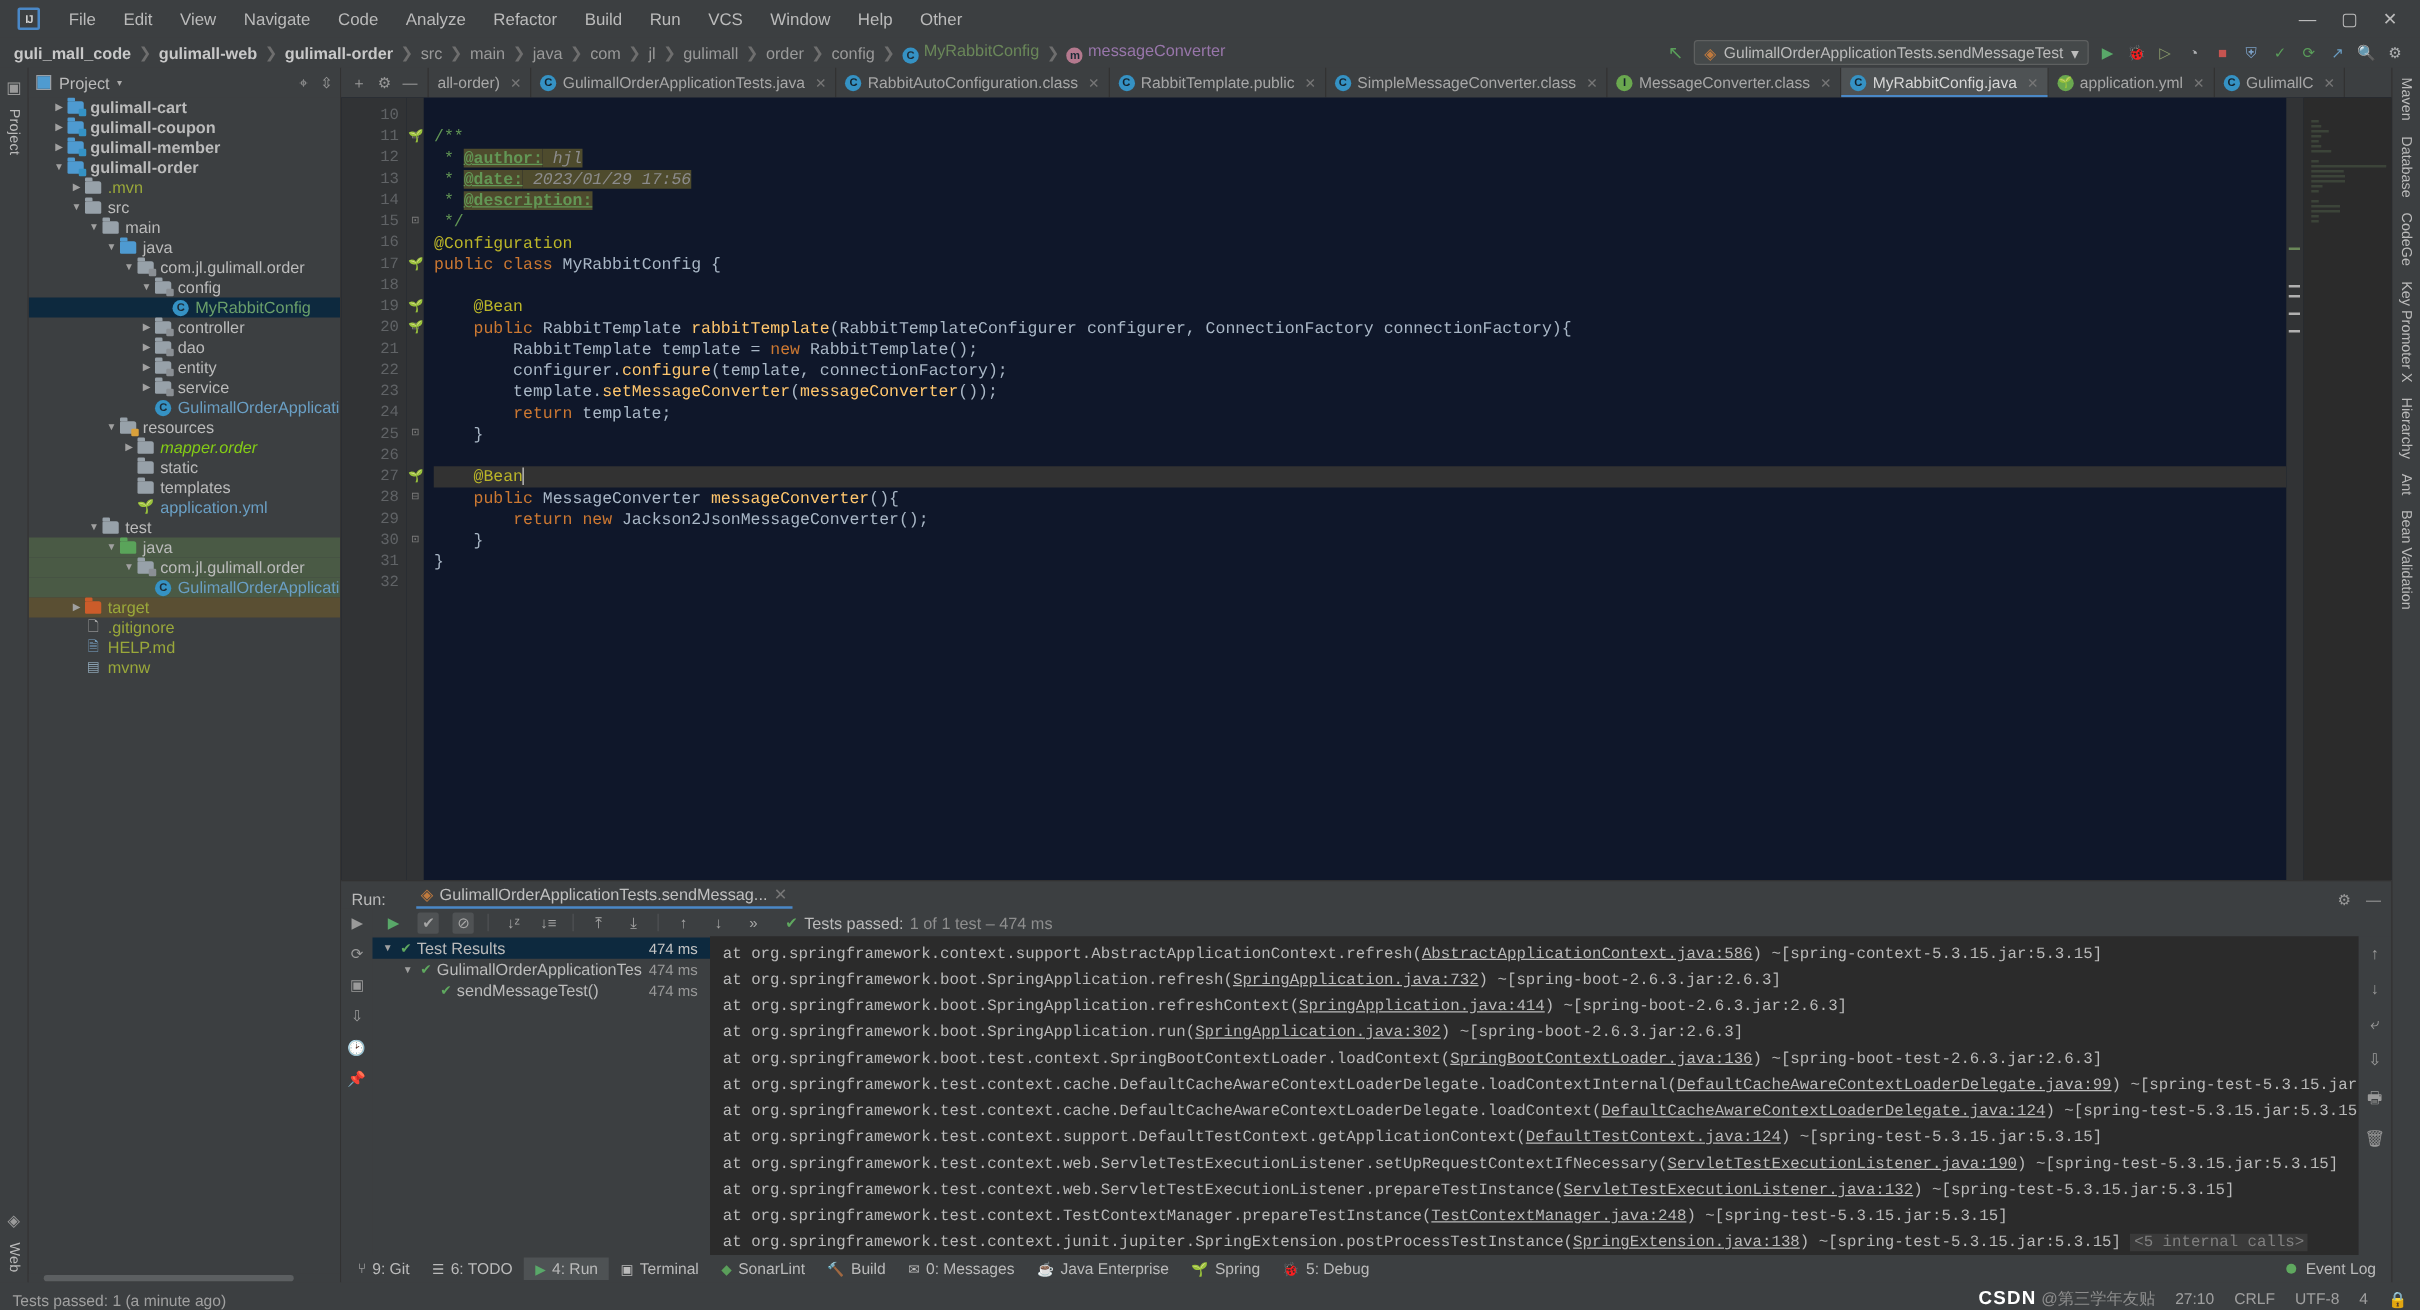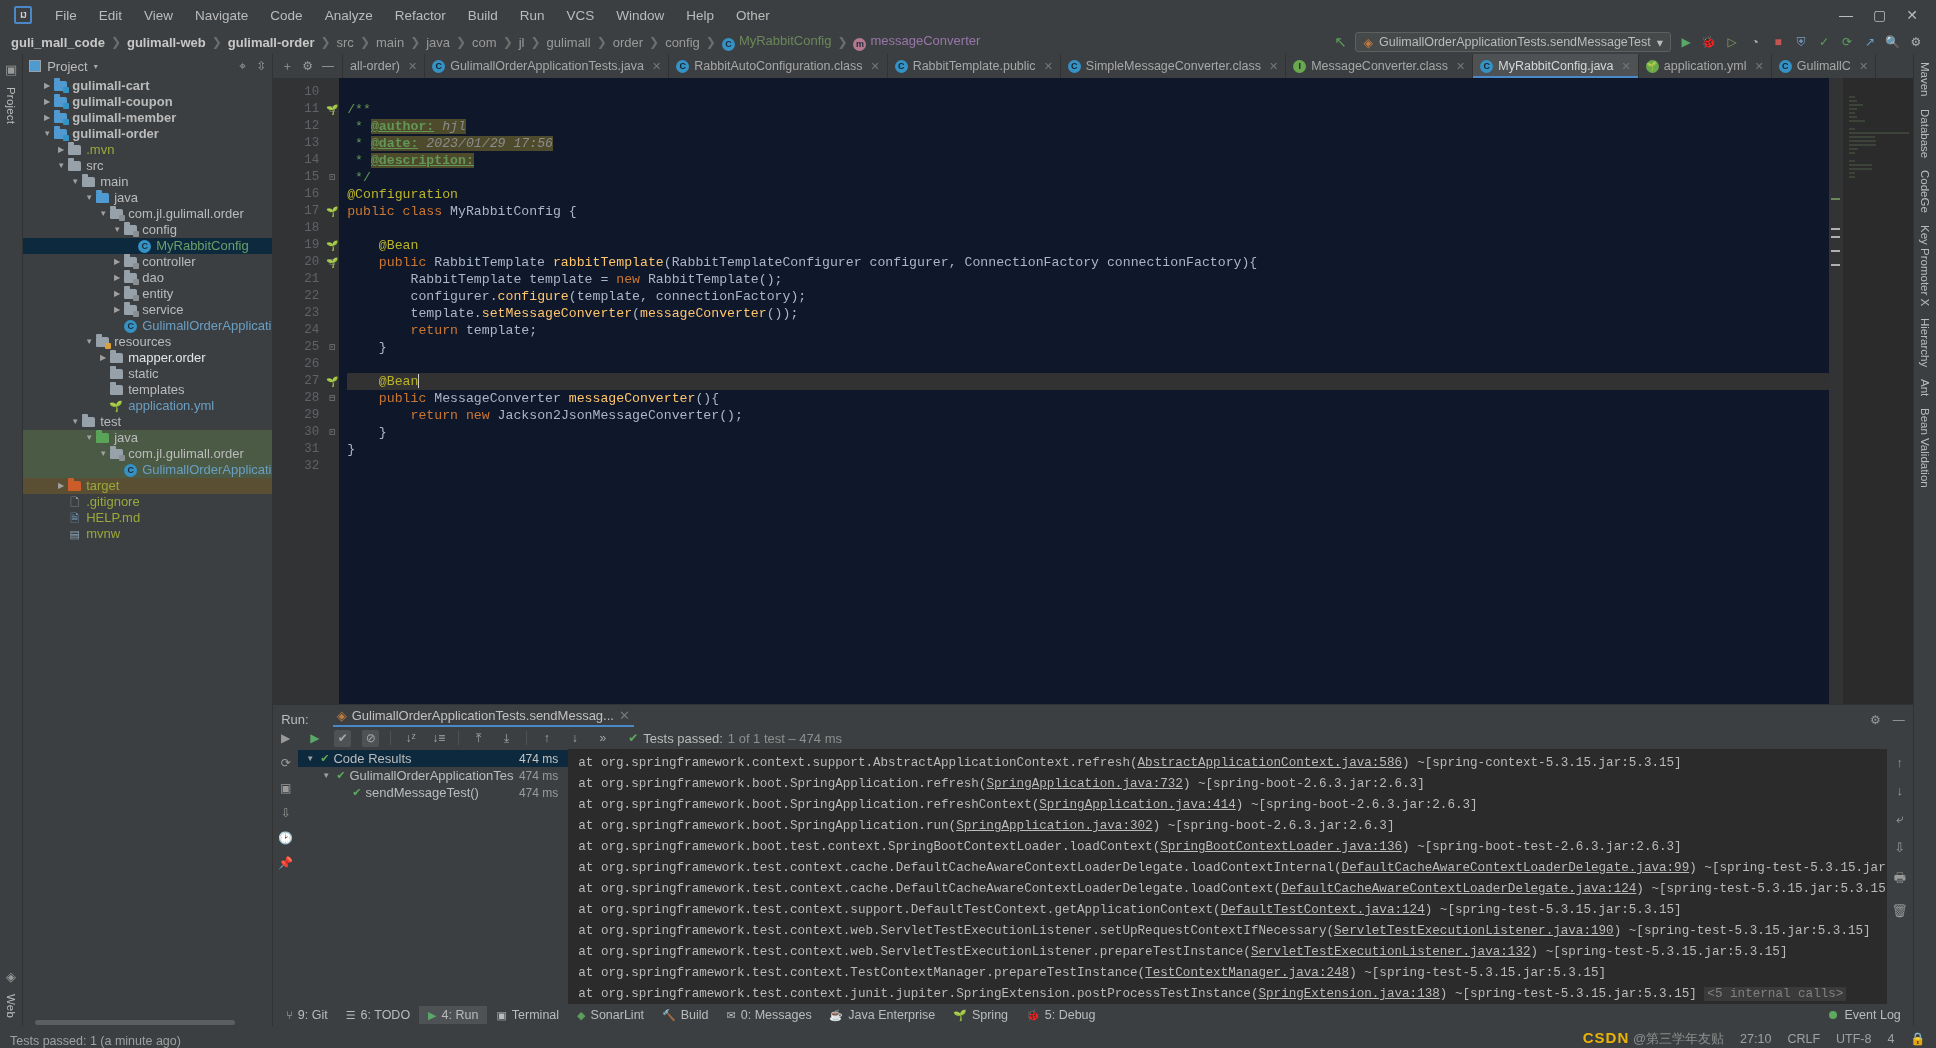--- a/index.html
+++ b/index.html
@@ -204,21 +204,21 @@
             align-items:center; gap:0; padding:0 4px; font-size:12.5px; color:#bbbbbb; }
   .bot-item { display:flex; align-items:center; gap:5px; padding:2px 9px; white-space:nowrap; }
   .bot-item.active { background:#4e5254; }
   .bot-right { margin-left:auto; display:flex; align-items:center; gap:8px; padding-right:8px; }
 
   
   .status { height:22px; flex:0 0 22px; background:#3c3f41; display:flex;
             align-items:flex-end; padding:0 10px; font-size:12.5px; color:#a0a0a0; }
   .status .right { margin-left:auto; display:flex; align-items:center; gap:16px; }
   .watermark { color:#8d8d8d; font-size:13px; }
-  .wm-red { color:#eab308; font-weight:bold; font-size:15px; letter-spacing:1px; }
+  .wm-red { color:#ffffff; font-weight:bold; font-size:15px; letter-spacing:1px; }
 
   .dot-green { width:8px; height:8px; border-radius:50%; background:#5fa85f;
                display:inline-block; }
 </style>
 </head>
 <body>
 
 <div class="app">
 
   <div class="titlebar">
@@ -457,21 +457,21 @@
                 <i class="mk res"></i>
               </span>
             </span>
             <span class="lbl" style="color: rgb(187, 187, 187);">resources</span>
           </div>
           <div class="node" style="padding-left: 74px;">
             <span class="arrow">▶</span>
             <span class="nico">
               <span class="fld"></span>
             </span>
-            <span class="lbl" style="color: #e5e5e5;">mapper.order</span>
+            <span class="lbl" style="color: #84cc16; font-style: italic;">mapper.order</span>
           </div>
           <div class="node" style="padding-left: 74px;">
             <span class="arrow empty">▶</span>
             <span class="nico">
               <span class="fld"></span>
             </span>
             <span class="lbl" style="color: rgb(187, 187, 187);">static</span>
           </div>
           <div class="node" style="padding-left: 74px;">
             <span class="arrow empty">▶</span>
@@ -729,21 +729,21 @@
                 <span class="chk">✔</span>
                 <span>Tests passed:</span>
                 <span class="dim">1 of 1 test – 474 ms</span>
               </span>
             </div>
             <div class="run-split">
               <div class="test-tree" id="test-tree">
                   <div class="t-row sel" style="padding-left: 6px;">
                     <span class="arr">▼</span>
                     <span class="chk">✔</span>
-                    <span class="nm">Code Results</span>
+                    <span class="nm">Test Results</span>
                     <span class="ms">474 ms</span>
                   </div>
                   <div class="t-row" style="padding-left: 22px;">
                     <span class="arr">▼</span>
                     <span class="chk">✔</span>
                     <span class="nm">GulimallOrderApplicationTes</span>
                     <span class="ms">474 ms</span>
                   </div>
                   <div class="t-row" style="padding-left: 38px;">
                     <span class="arr"></span>

